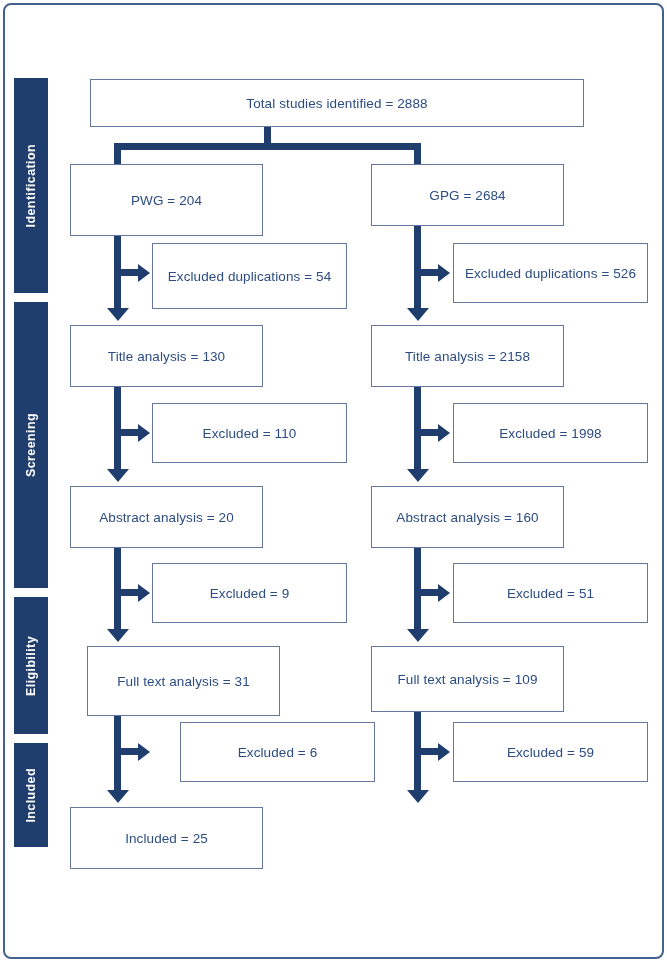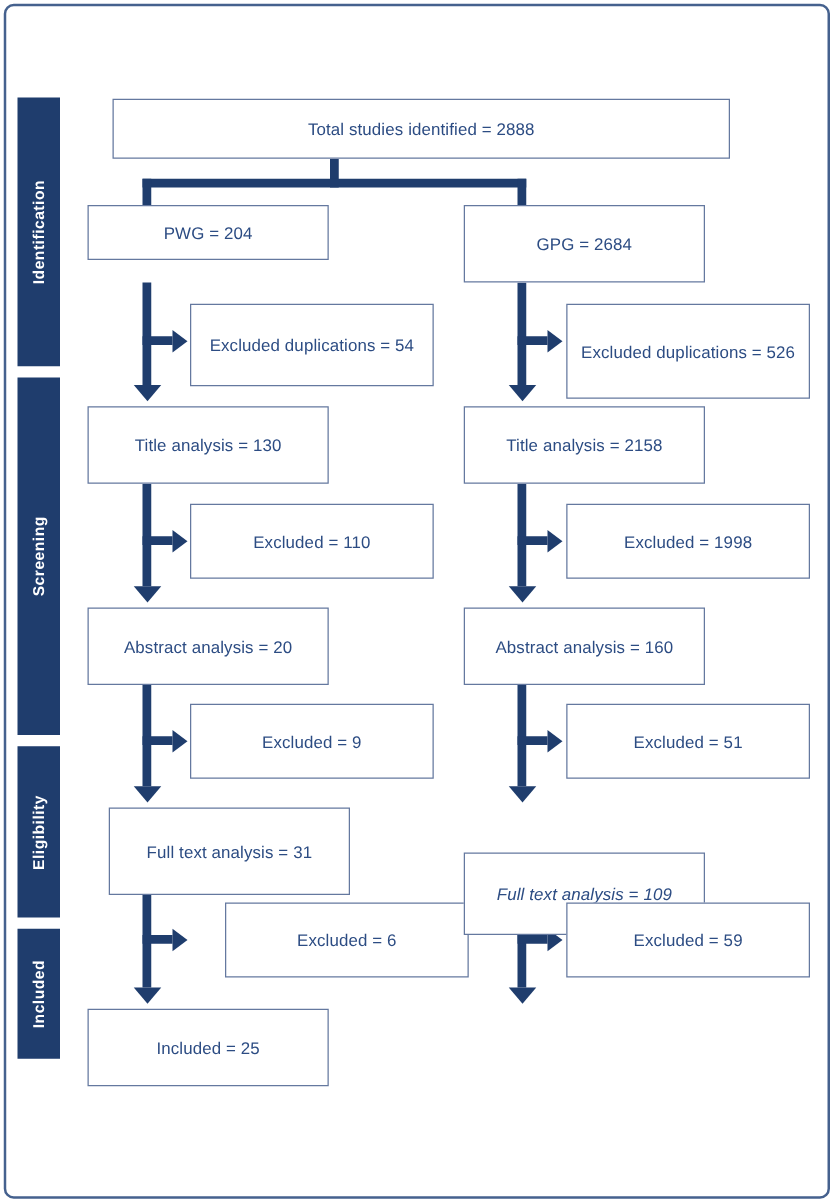--- a/index.html
+++ b/index.html
@@ -74,37 +74,37 @@
   </div>
   <div class="stage" style="top:597px;height:137px;">
     <span>Eligibility</span>
   </div>
   <div class="stage" style="top:743px;height:104px;">
     <span>Included</span>
   </div>
 
   <div class="box" style="left:70px;top:79px;width:494px;height:48px;margin-left:20px;">Total studies identified = 2888</div>
 
-  <div class="box" style="left:70px;top:164px;width:193px;height:44px;">PWG = 204</div>
+  <div class="box" style="left:70px;top:164px;width:193px;height:72px;">PWG = 204</div>
   <div class="box" style="left:70px;top:325px;width:193px;height:62px;">Title analysis = 130</div>
   <div class="box" style="left:70px;top:486px;width:193px;height:62px;">Abstract analysis = 20</div>
   <div class="box" style="left:87px;top:646px;width:193px;height:70px;">Full text analysis = 31</div>
   <div class="box" style="left:70px;top:807px;width:193px;height:62px;">Included = 25</div>
 
   <div class="box" style="left:152px;top:243px;width:195px;height:66px;">Excluded duplications = 54</div>
   <div class="box" style="left:152px;top:403px;width:195px;height:60px;">Excluded = 110</div>
   <div class="box" style="left:152px;top:563px;width:195px;height:60px;">Excluded = 9</div>
   <div class="box" style="left:152px;top:722px;width:195px;height:60px;margin-left:28px;">Excluded = 6</div>
 
   <div class="box" style="left:371px;top:164px;width:193px;height:62px;">GPG = 2684</div>
   <div class="box" style="left:371px;top:325px;width:193px;height:62px;">Title analysis = 2158</div>
   <div class="box" style="left:371px;top:486px;width:193px;height:62px;">Abstract analysis = 160</div>
-  <div class="box" style="left:371px;top:682px;width:193px;height:66px;font-style:italic;">Full text analysis = 109</div>
+  <div class="box" style="left:371px;top:646px;width:193px;height:66px;">Full text analysis = 109</div>
 
-  <div class="box" style="left:453px;top:243px;width:195px;height:76px;">Excluded duplications = 526</div>
+  <div class="box" style="left:453px;top:243px;width:195px;height:60px;">Excluded duplications = 526</div>
   <div class="box" style="left:453px;top:403px;width:195px;height:60px;">Excluded = 1998</div>
   <div class="box" style="left:453px;top:563px;width:195px;height:60px;">Excluded = 51</div>
   <div class="box" style="left:453px;top:722px;width:195px;height:60px;">Excluded = 59</div>
 
   <div id="connectors">
       <div class="ln" style="left: 264px; top: 127px; width: 7px; height: 23px;"></div>
       <div class="ln" style="left: 114px; top: 143px; width: 307px; height: 7px;"></div>
       <div class="ln" style="left: 114px; top: 143px; width: 7px; height: 21px;"></div>
       <div class="ln" style="left: 414px; top: 143px; width: 7px; height: 21px;"></div>
       <div class="ln" style="left: 114px; top: 226px; width: 7px; height: 82px;"></div>

